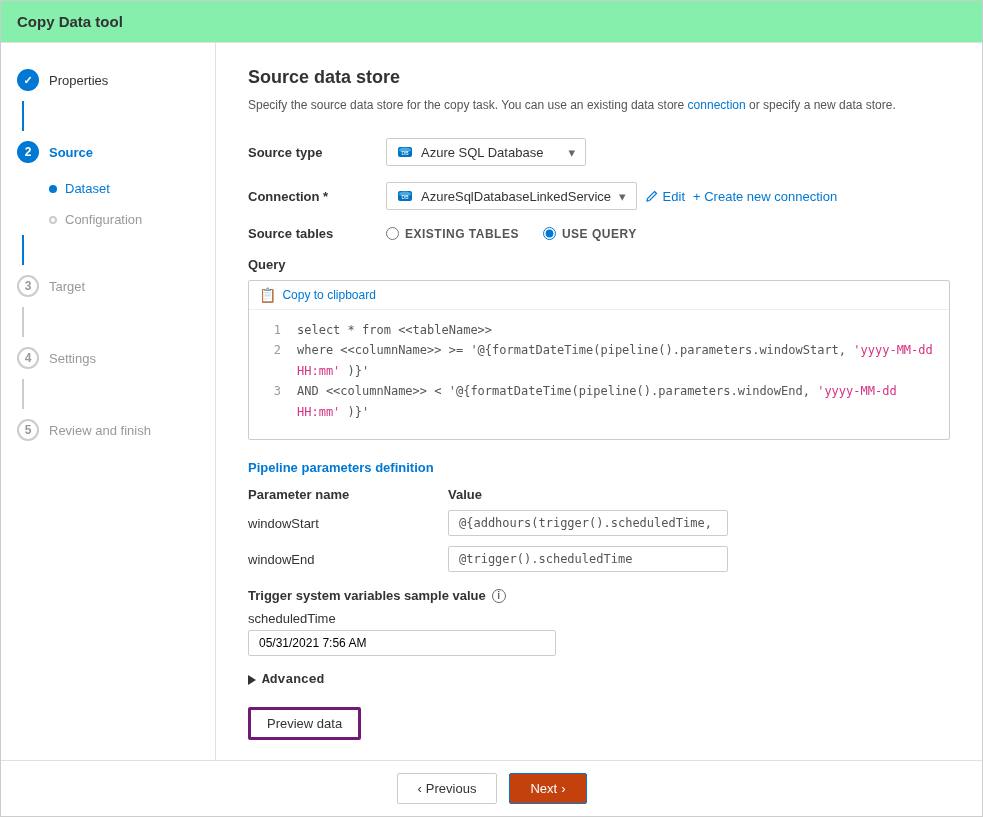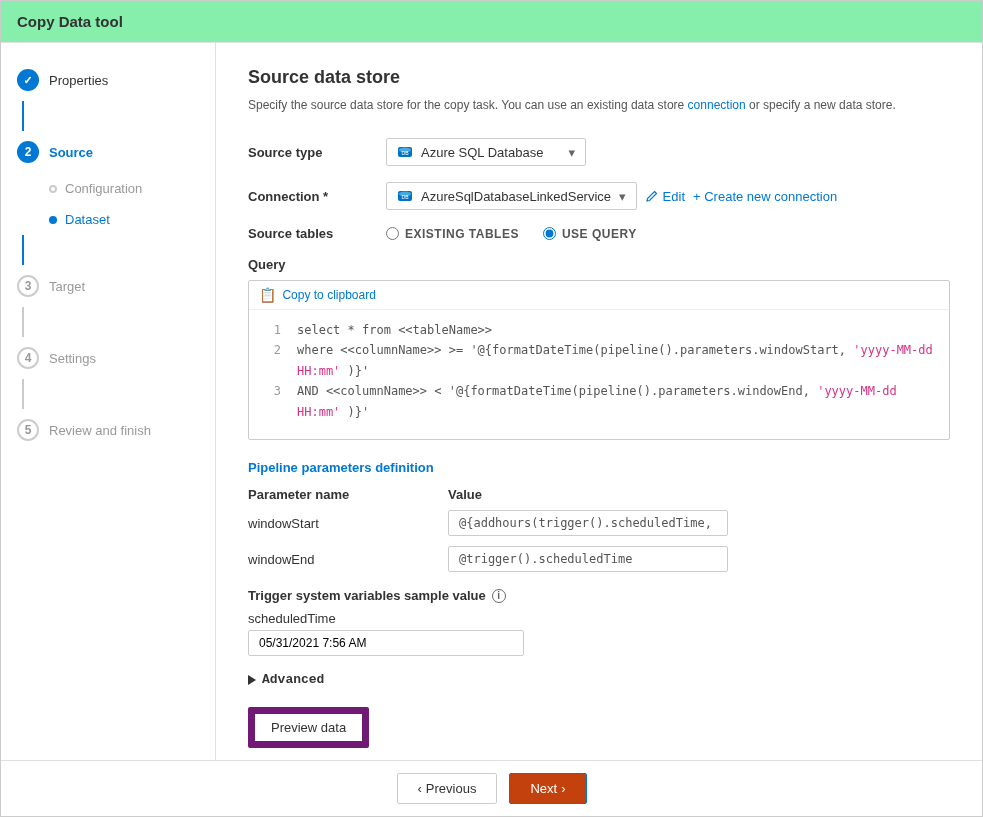--- a/index.html
+++ b/index.html
@@ -346,21 +346,21 @@
     .scheduled-time-label {
       font-size: 13px;
       margin-bottom: 4px;
     }
 
     .scheduled-time-input {
       border: 1px solid #ccc;
       border-radius: 2px;
       padding: 5px 10px;
       font-size: 12px;
-      width: 276px;
+      width: 308px;
     }
 
     
     .advanced-section {
       margin-bottom: 20px;
     }
 
     .advanced-toggle {
       display: flex;
       align-items: center;
@@ -374,21 +374,21 @@
     .triangle-right {
       width: 0;
       height: 0;
       border-top: 5px solid transparent;
       border-bottom: 5px solid transparent;
       border-left: 8px solid #333;
     }
 
     
     .preview-btn {
-      border: 7px solid #701a75;
+      border: 3px solid #701a75;
       background: #fff;
       padding: 6px 16px;
       font-size: 13px;
       cursor: pointer;
       border-radius: 2px;
       color: #333;
     }
 
     
     .bottom-bar {
@@ -462,27 +462,27 @@
     <div class="divider-vert"></div>
 
     <div class="sidebar-item">
       <div class="step-circle active">
         <span>2</span>
       </div>
       <span class="step-label active">Source</span>
     </div>
 
     <div class="sub-item">
+      <div class="sub-dot"></div>
+      <span class="sub-label">Dataset</span>
+    </div>
+
+    <div class="sub-item">
       <div style="width:8px;height:8px;border-radius:50%;border:2px solid #ccc;flex-shrink:0;"></div>
       <span style="font-size:13px;color:#999;">Configuration</span>
-    </div>
-
-    <div class="sub-item">
-      <div class="sub-dot"></div>
-      <span class="sub-label">Dataset</span>
     </div>
 
     <div class="divider-vert"></div>
 
     <div class="sidebar-item">
       <div class="step-circle inactive">
         <span>3</span>
       </div>
       <span class="step-label" style="color:#999;">Target</span>
     </div>

